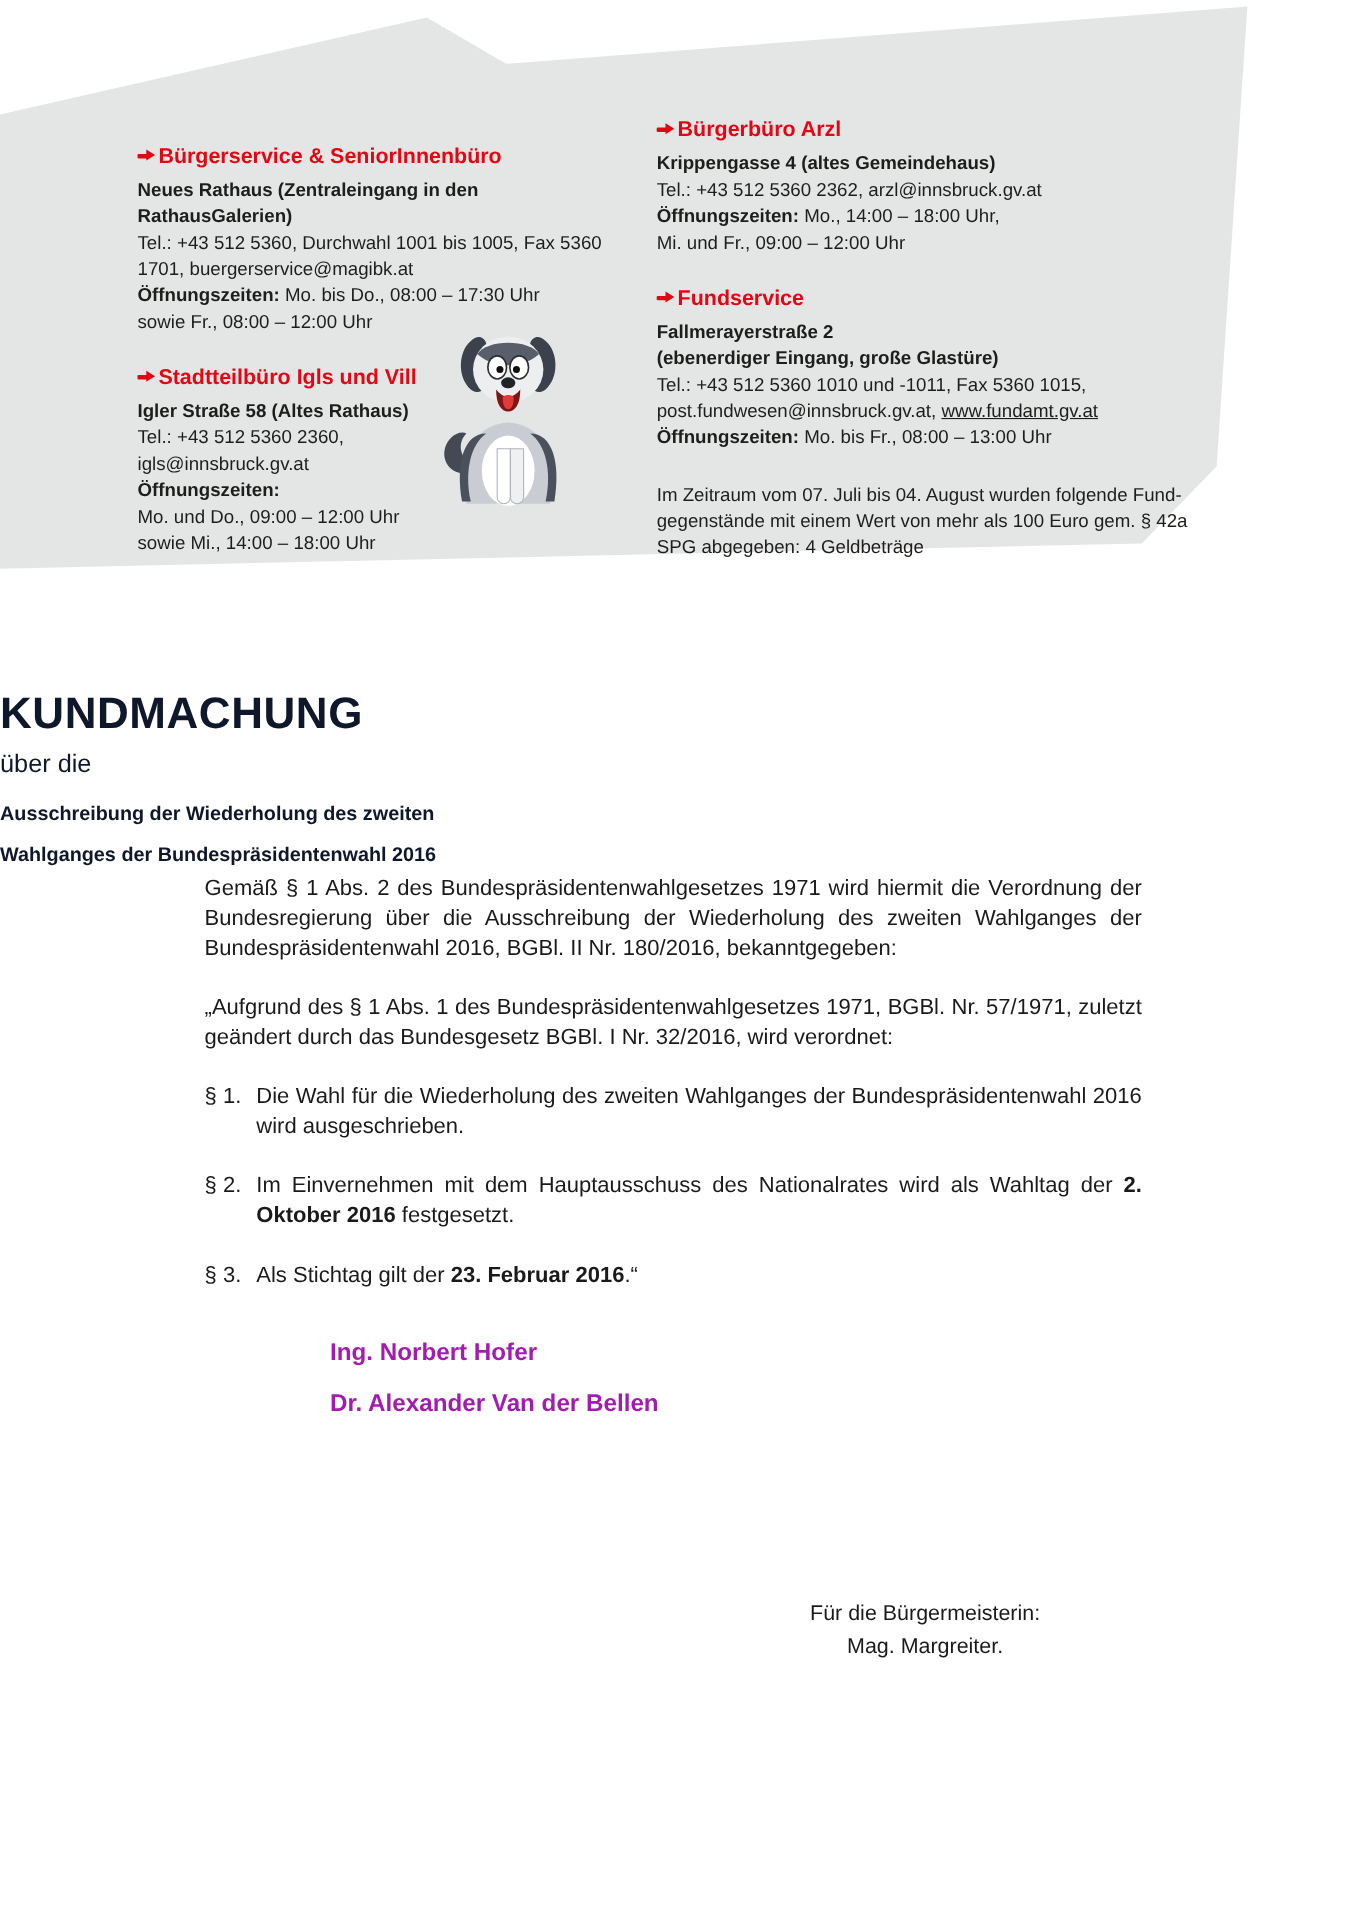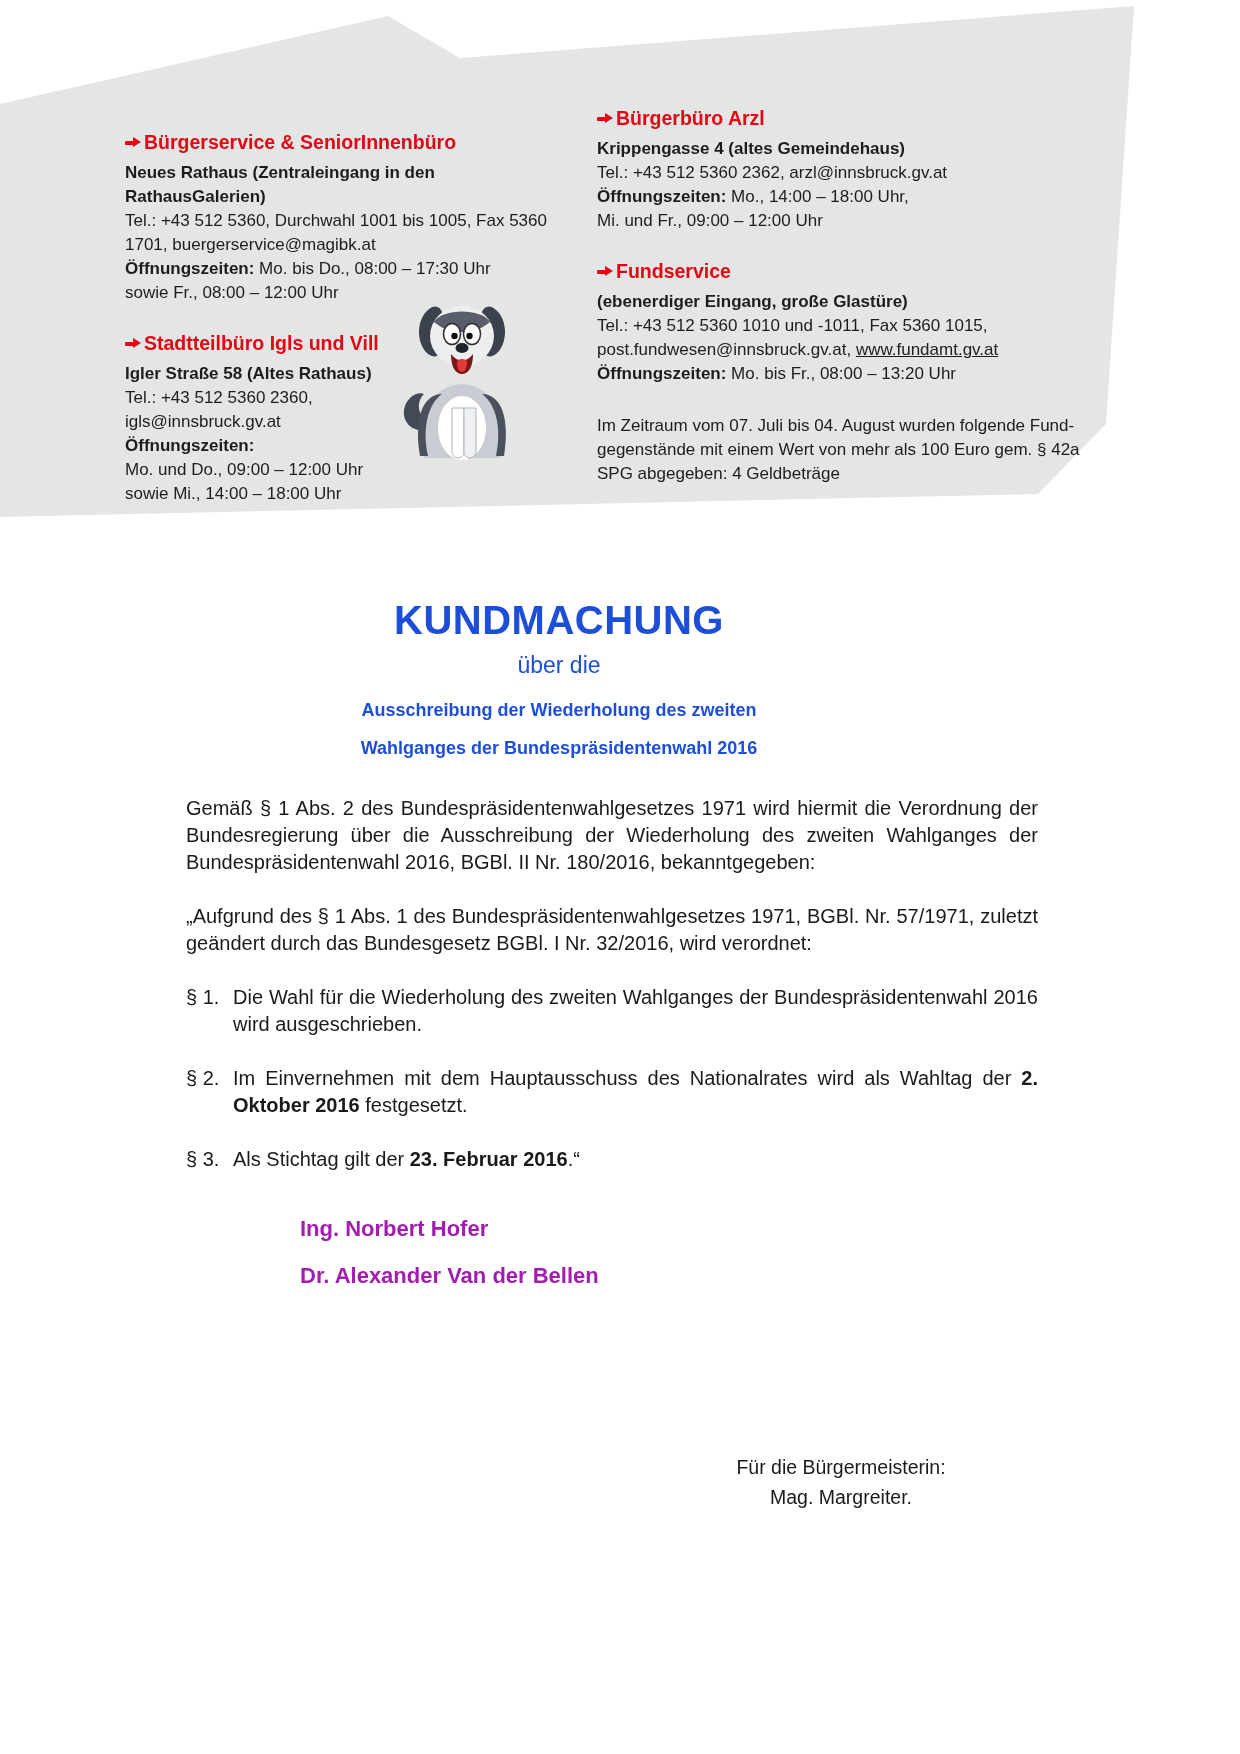--- a/index.html
+++ b/index.html
@@ -55,23 +55,23 @@
     border-left: 8px solid var(--accent);
     border-top: 5.5px solid transparent;
     border-bottom: 5.5px solid transparent;
   }
 
   .dog { position: absolute; left: 398px; top: 290px; }
 
   
   .announce-head {
     position: absolute;
-    left: 0; top: 598px; width: 1118px;
-    text-align: center;
-    color: #1d4ed8;
+    left: 0; top: 627px; width: 1118px;
+    text-align: left;
+    color: #0f172a;
   }
   .kund-title { margin: 0; font-size: 40px; font-weight: 700; letter-spacing: 0.5px; }
   .kund-sub   { margin: 9px 0 12px 0; font-size: 23px; }
   .kund-line  { font-size: 18px; font-weight: 700; line-height: 38px; }
 
   .body-text {
     position: absolute;
     left: 186px; top: 795px; width: 852px;
     font-size: 20px; line-height: 27px;
     color: #1a1a1a;
@@ -155,24 +155,25 @@
     <section class="sec">
       <h3 class="sec-title"><span class="arrow-icon"></span><span>Bürgerbüro Arzl</span></h3>
       <div class="hline bold">Krippengasse 4 (altes Gemeindehaus)</div>
       <div class="hline">Tel.: +43 512 5360 2362, arzl@innsbruck.gv.at</div>
       <div class="hline"><b>Öffnungszeiten:</b><span> Mo., 14:00 – 18:00 Uhr,</span></div>
       <div class="hline">Mi. und Fr., 09:00 – 12:00 Uhr</div>
     </section>
 
     <section class="sec">
       <h3 class="sec-title"><span class="arrow-icon"></span><span>Fundservice</span></h3>
+      <div class="hline bold">Fallmerayerstraße 2</div>
       <div class="hline bold">(ebenerdiger Eingang, große Glastüre)</div>
       <div class="hline">Tel.: +43 512 5360 1010 und -1011, Fax 5360 1015,</div>
       <div class="hline"><span>post.fundwesen@innsbruck.gv.at, </span><span class="link">www.fundamt.gv.at</span></div>
-      <div class="hline"><b>Öffnungszeiten:</b><span> Mo. bis Fr., 08:00 – 13:20 Uhr</span></div>
+      <div class="hline"><b>Öffnungszeiten:</b><span> Mo. bis Fr., 08:00 – 13:00 Uhr</span></div>
     </section>
 
     <div class="note">
       <div class="hline">Im Zeitraum vom 07. Juli bis 04. August wurden folgende Fund-</div>
       <div class="hline">gegenstände mit einem Wert von mehr als 100 Euro gem. § 42a</div>
       <div class="hline">SPG abgegeben: 4 Geldbeträge</div>
     </div>
 
   </div>
 

